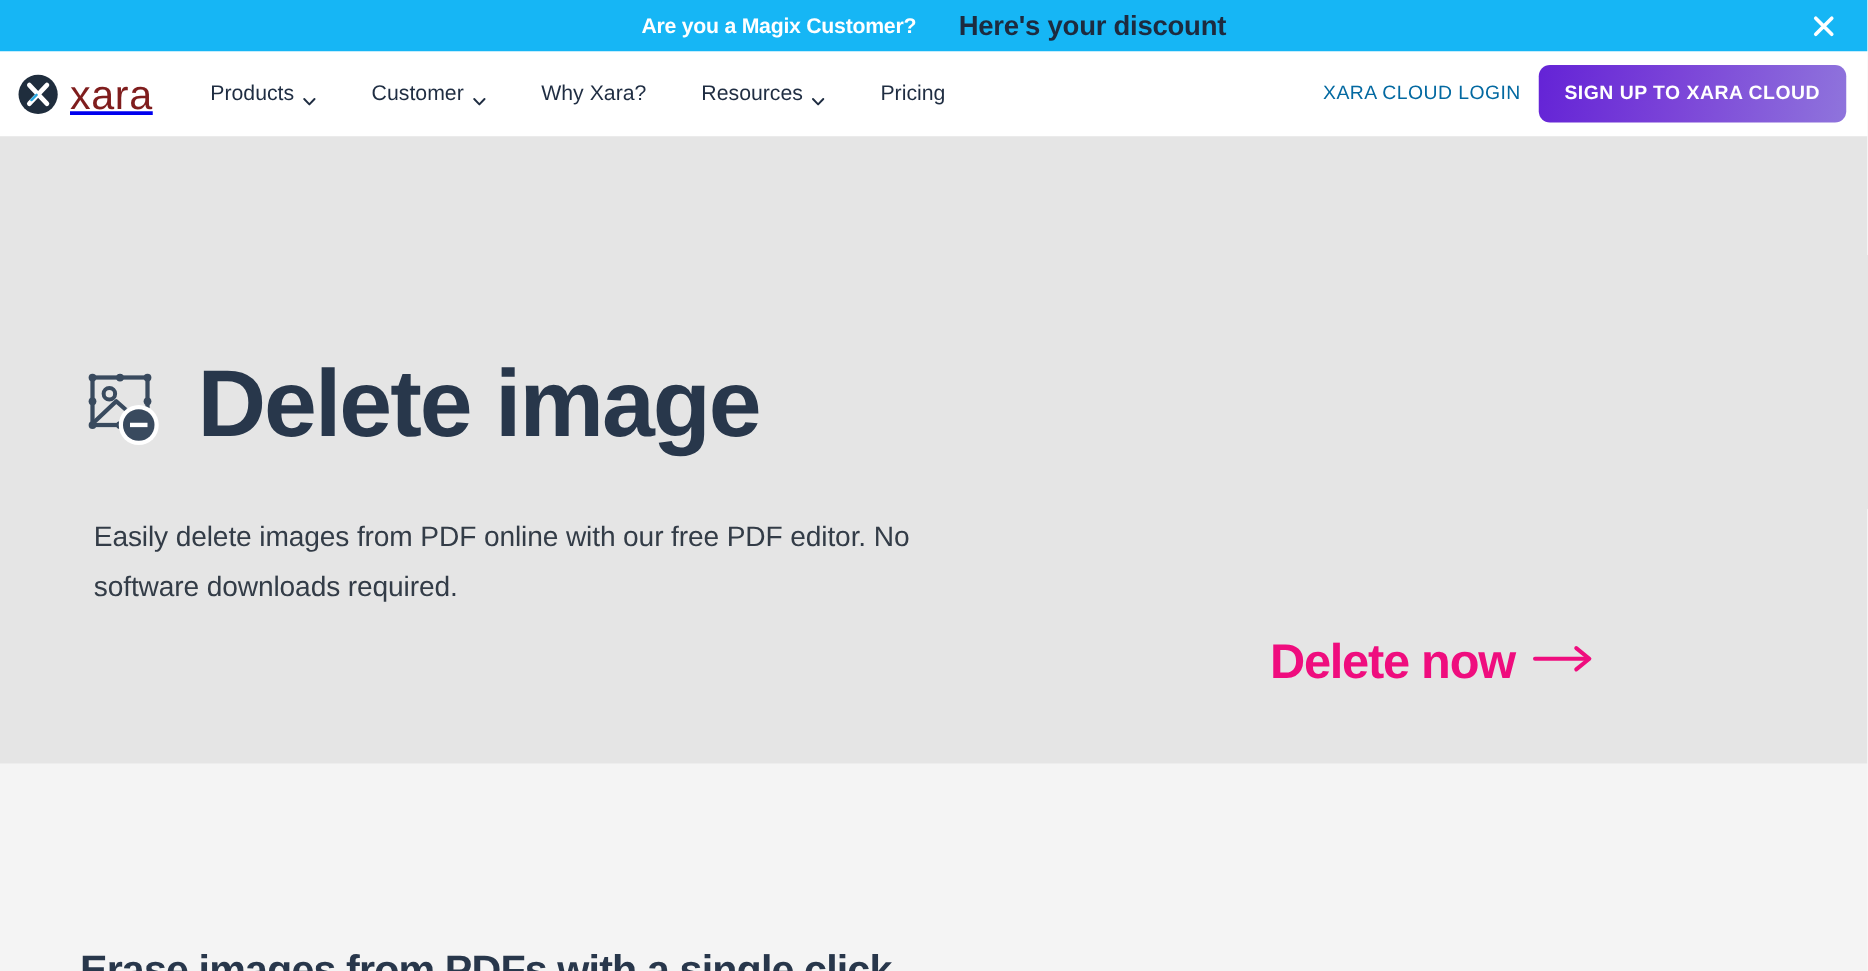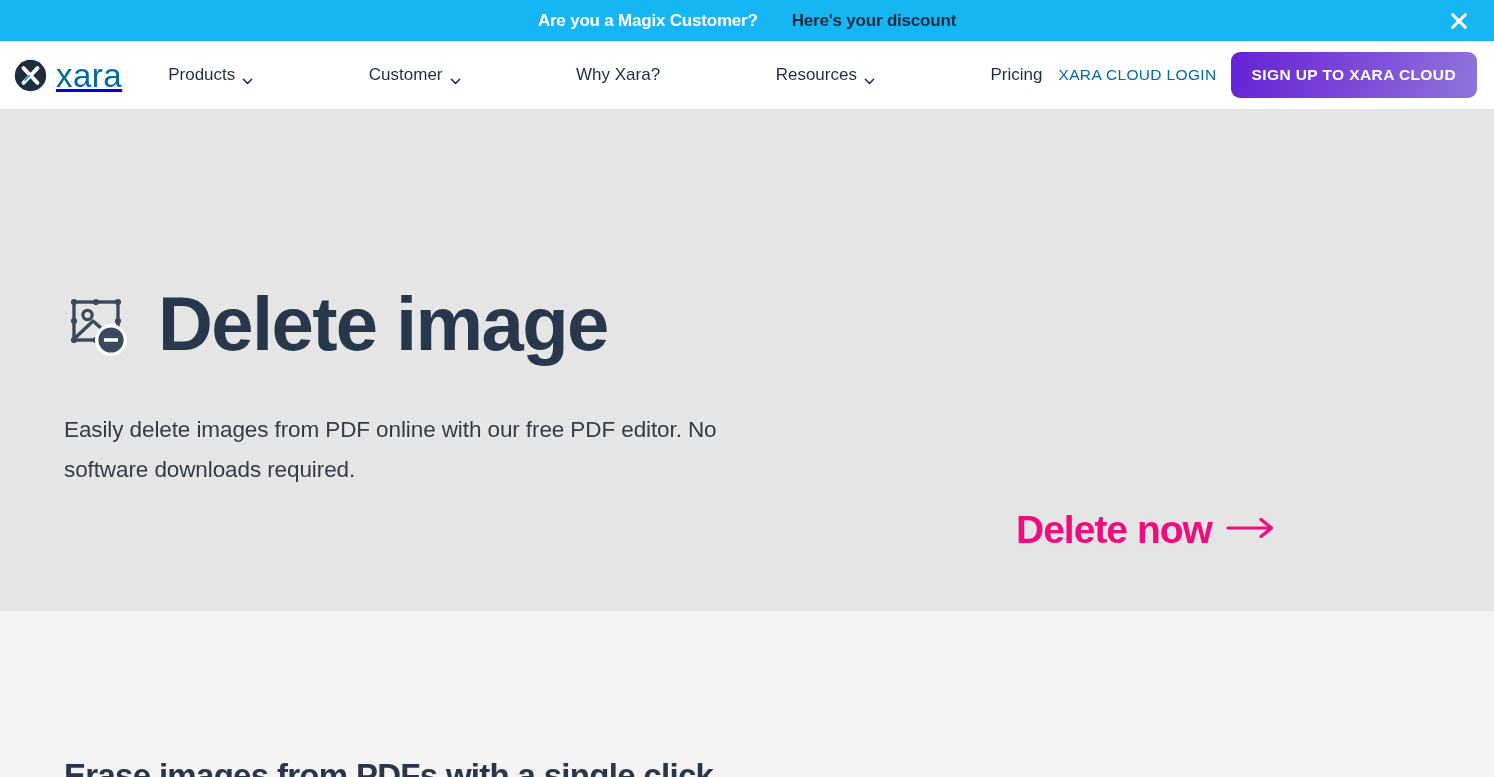--- a/index.html
+++ b/index.html
@@ -28,21 +28,21 @@
     gap: 34px;
   }
   .promo-question {
     color: #ffffff;
     font-size: 17px;
     font-weight: bold;
     letter-spacing: -0.2px;
   }
   .promo-link {
     color: #1d2b3f;
-    font-size: 17px;
+    font-size: 22px;
     font-weight: bold;
     letter-spacing: -0.2px;
     text-decoration: none;
     cursor: pointer;
   }
   .promo-close {
     position: absolute;
     right: 22px;
     top: 50%;
     transform: translateY(-50%);
@@ -69,29 +69,28 @@
     align-items: center;
     gap: 9px;
     cursor: pointer;
     margin-right: 30px;
   }
   .brand-wordmark {
     font-size: 33px;
     line-height: 1;
     font-weight: normal;
     letter-spacing: 0.5px;
-    color: #0369a1;
+    color: #7f1d1d;
   }
 
   .nav-links {
     display: flex;
     align-items: center;
-    gap: 0px;
+    gap: 12px;
     flex: 1;
-    justify-content: space-between;
   }
   .nav-item {
     display: flex;
     align-items: center;
     gap: 7px;
     padding: 8px 16px;
     font-size: 17px;
     color: #1f2d42;
     cursor: pointer;
     white-space: nowrap;
@@ -157,20 +156,21 @@
     letter-spacing: -1.6px;
     line-height: 1;
   }
   .hero-desc {
     margin-top: 48px;
     font-size: 22.5px;
     line-height: 40px;
     color: #333c47;
     max-width: 690px;
     letter-spacing: -0.1px;
+    margin-left: 11px;
   }
 
   .cta-wrap {
     position: absolute;
     left: 1016px;
     top: 401px;
     width: 288px;
     cursor: pointer;
     text-decoration: none;
     display: block;

